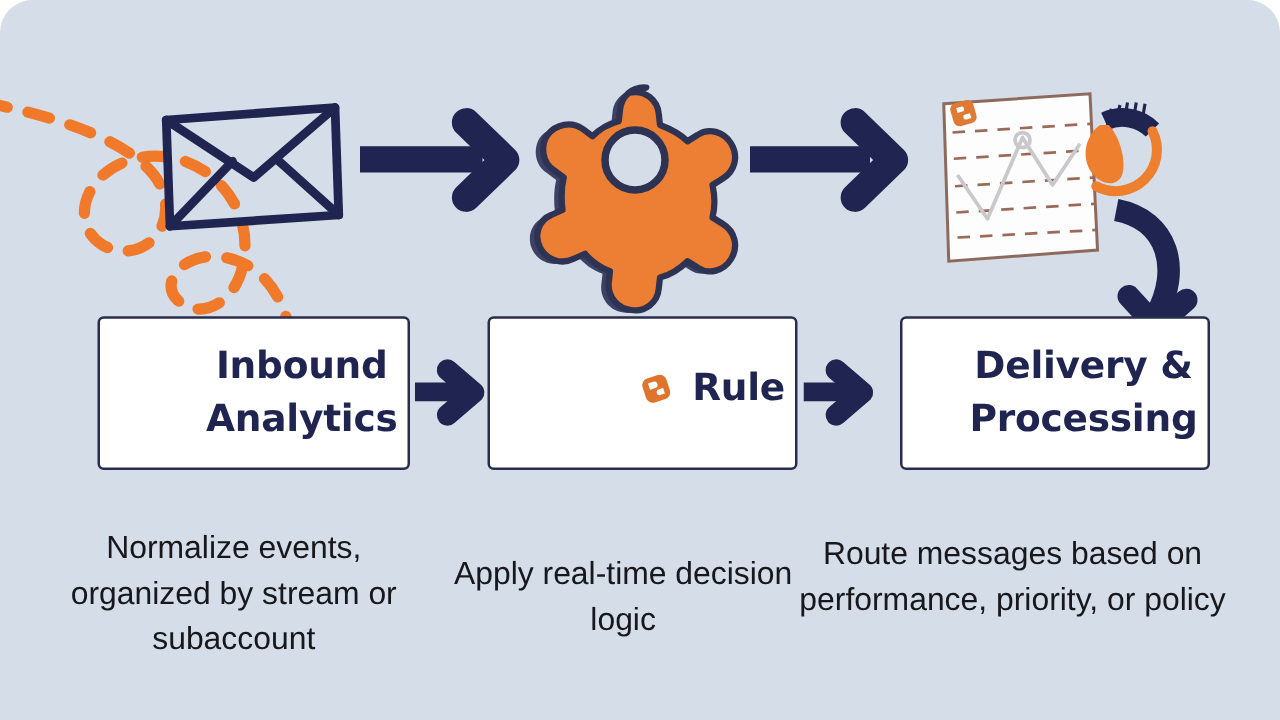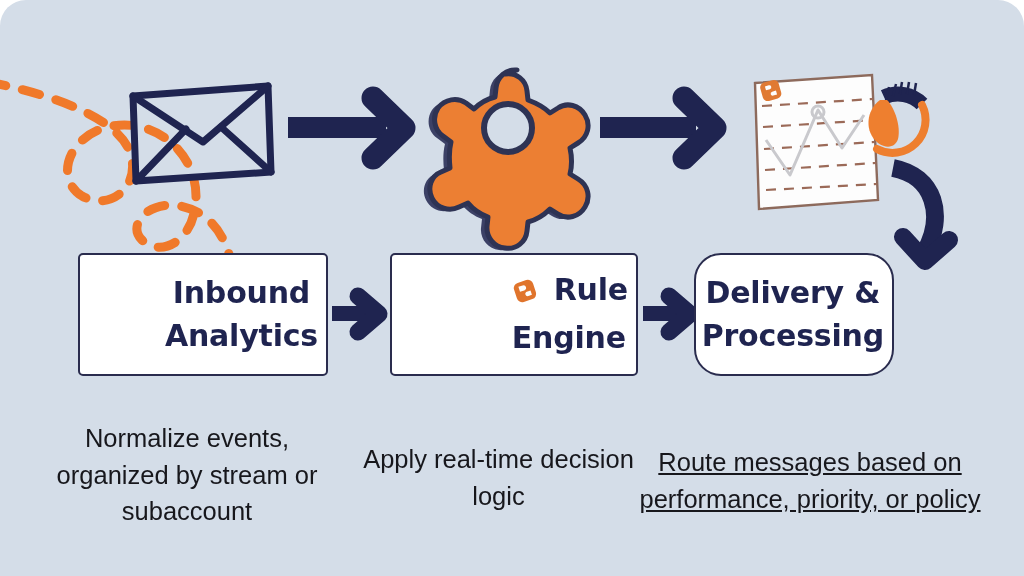--- a/index.html
+++ b/index.html
@@ -42,42 +42,42 @@
     line-height: 1.42;
     color: #1f2450;
     letter-spacing: -0.2px;
   }
   .proc-inner {
     display: block;
     padding: 0 8px;
   }
   #box-inbound  { left: 78px;  top: 253px; width: 250px; height: 123px; }
   #box-rule     { left: 390px; top: 253px; width: 248px; height: 123px; }
-  #box-delivery { left: 694px; top: 253px; width: 200px; height: 123px; border-radius: 27px; }
+  #box-delivery { left: 720px; top: 253px; width: 248px; height: 123px; }
 
   .rule-line1 {
     display: inline-flex;
     align-items: center;
     justify-content: center;
     gap: 14px;
     white-space: nowrap;
   }
 
   
   .caption {
     position: absolute;
     text-align: center;
     font-family: "Liberation Sans", sans-serif;
     font-size: 25.5px;
     line-height: 1.44;
     color: #17171c;
   }
   #cap-inbound  { left: 32px;  top: 420px; width: 310px; }
   #cap-rule     { left: 356px; top: 441px; width: 285px; }
-  #cap-delivery { left: 638px; top: 444px; width: 344px; text-decoration: underline; }
+  #cap-delivery { left: 638px; top: 425px; width: 344px; }
 
   
   .puzzle-inline { width: 30px; height: 30px; display: inline-block; flex: 0 0 auto; }
 </style>
 </head>
 <body>
 
 <div id="canvas">
 
   <svg class="layer" viewBox="0 0 1024 576" xmlns="http://www.w3.org/2000/svg">
@@ -197,21 +197,20 @@
       <span class="rule-line1">
         <svg class="puzzle-inline" viewBox="0 0 30 30">
           <g transform="rotate(-18 15 15)">
             <rect x="5" y="5" width="20" height="20" rx="5.5" fill="#e0742c"></rect>
             <path d="M10 9 h4.5 a2.6 2.6 0 0 1 0 5.2 H10 z
                      M15.8 16.2 h4.6 v4.6 h-4.6 a2.5 2.5 0 0 1 0 -4.6 z" fill="#fdfdfd"></path>
           </g>
         </svg>
         <span>Rule</span>
       </span><br>
-      <span>Engine</span>
     </span>
   </div>
 
   <div class="proc-box" id="box-delivery">
     <span class="proc-label proc-inner">
       <span>Delivery &amp;</span><br>
       <span>Processing</span>
     </span>
   </div>
 

